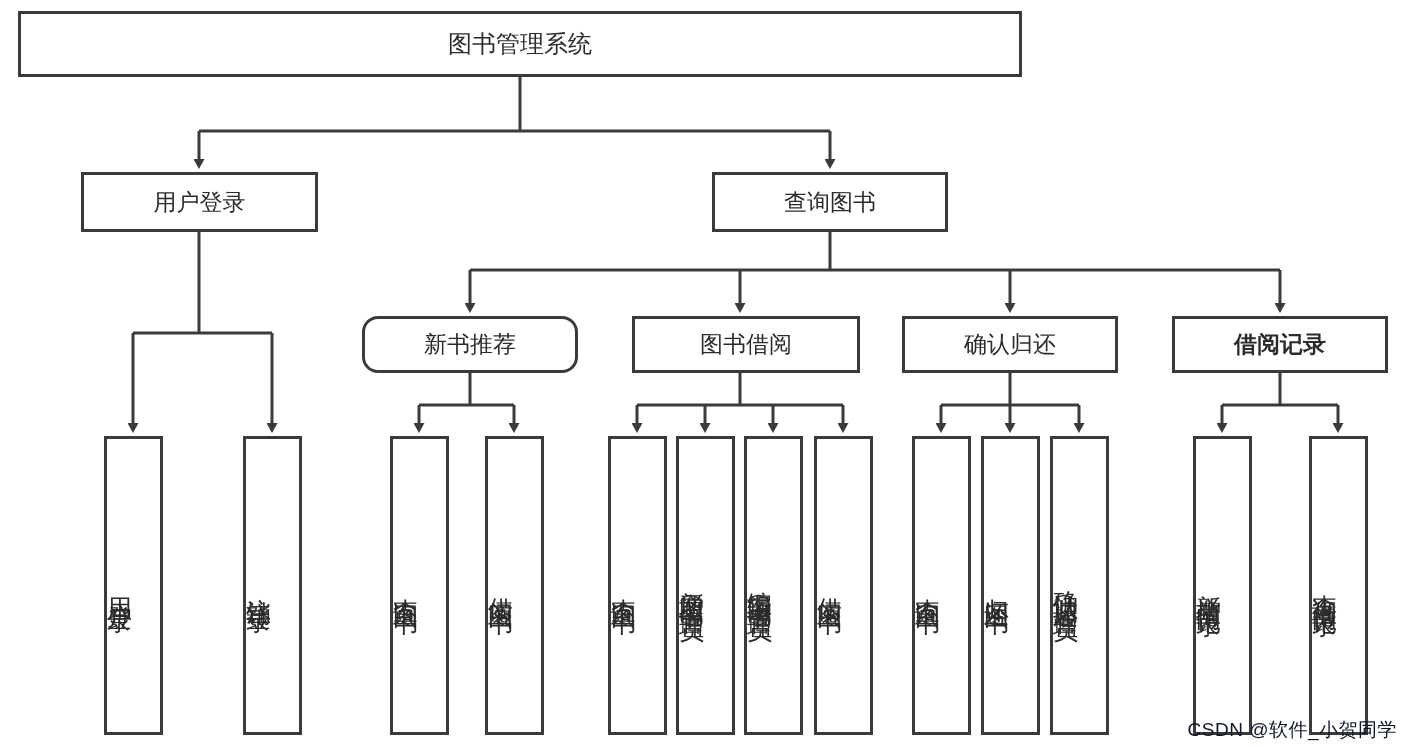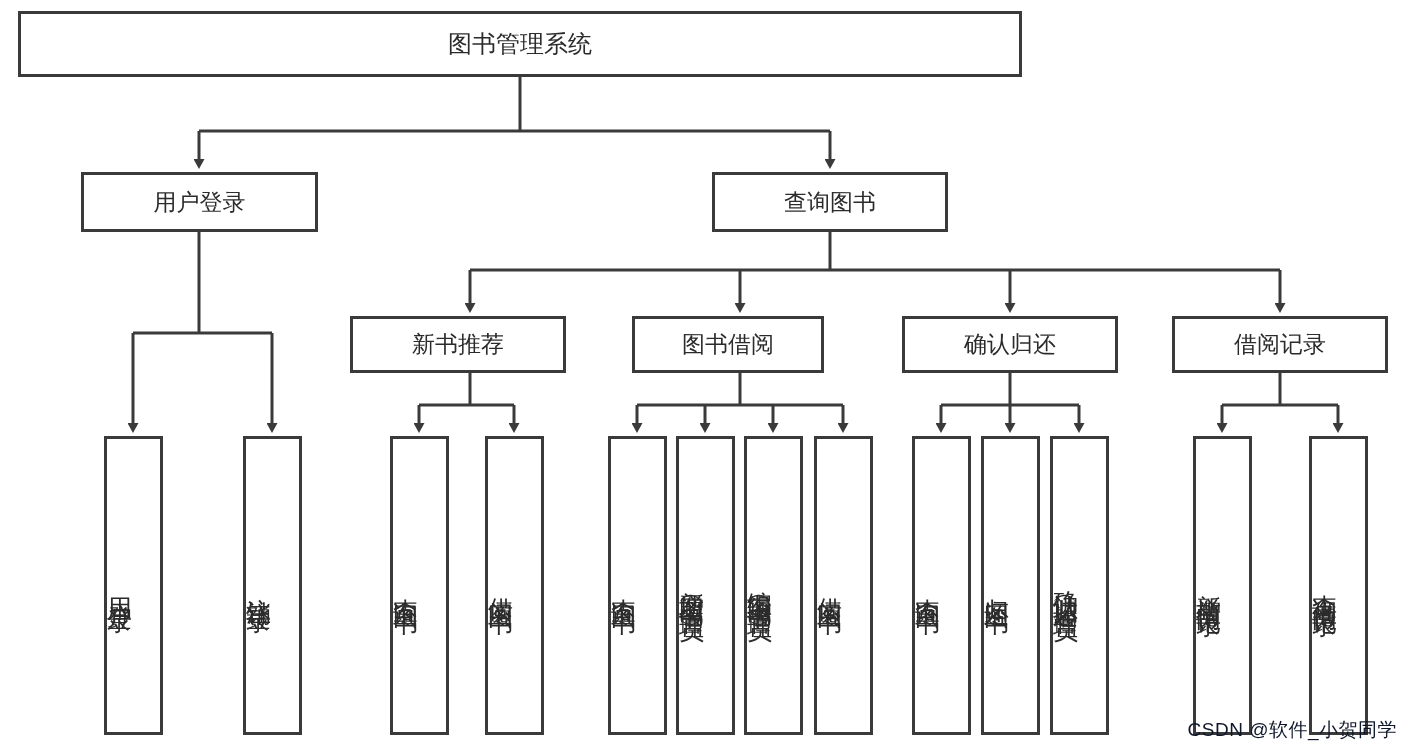--- a/index.html
+++ b/index.html
@@ -117,33 +117,33 @@
   </div>
 
   <div class="node h-node" style="left:81px;top:172px;width:237px;height:60px;">
     <span class="lbl">用户登录</span>
   </div>
 
   <div class="node h-node" style="left:712px;top:172px;width:236px;height:60px;">
     <span class="lbl">查询图书</span>
   </div>
 
-  <div class="node h-node" style="left:350px;top:316px;width:216px;height:57px;">
+  <div class="node h-node" style="left:362px;top:316px;width:216px;height:57px;border-radius:16px;">
     <span class="lbl">新书推荐</span>
   </div>
 
-  <div class="node h-node" style="left:632px;top:316px;width:192px;height:57px;align-items:center;">
+  <div class="node h-node" style="left:632px;top:316px;width:228px;height:57px;align-items:center;">
     <span class="lbl">图书借阅</span>
   </div>
 
   <div class="node h-node" style="left:902px;top:316px;width:216px;height:57px;">
     <span class="lbl">确认归还</span>
   </div>
 
-  <div class="node h-node" style="left:1172px;top:316px;width:216px;height:57px;">
+  <div class="node h-node" style="left:1172px;top:316px;width:216px;height:57px;font-weight:bold;">
     <span class="lbl">借阅记录</span>
   </div>
 
   <div class="node v-node mid" style="left:104px;top:436px;width:59px;height:299px;">
     <span class="lbl">用户登录</span>
   </div>
 
   <div class="node v-node mid" style="left:243px;top:436px;width:59px;height:299px;">
     <span class="lbl">注销登录</span>
   </div>

